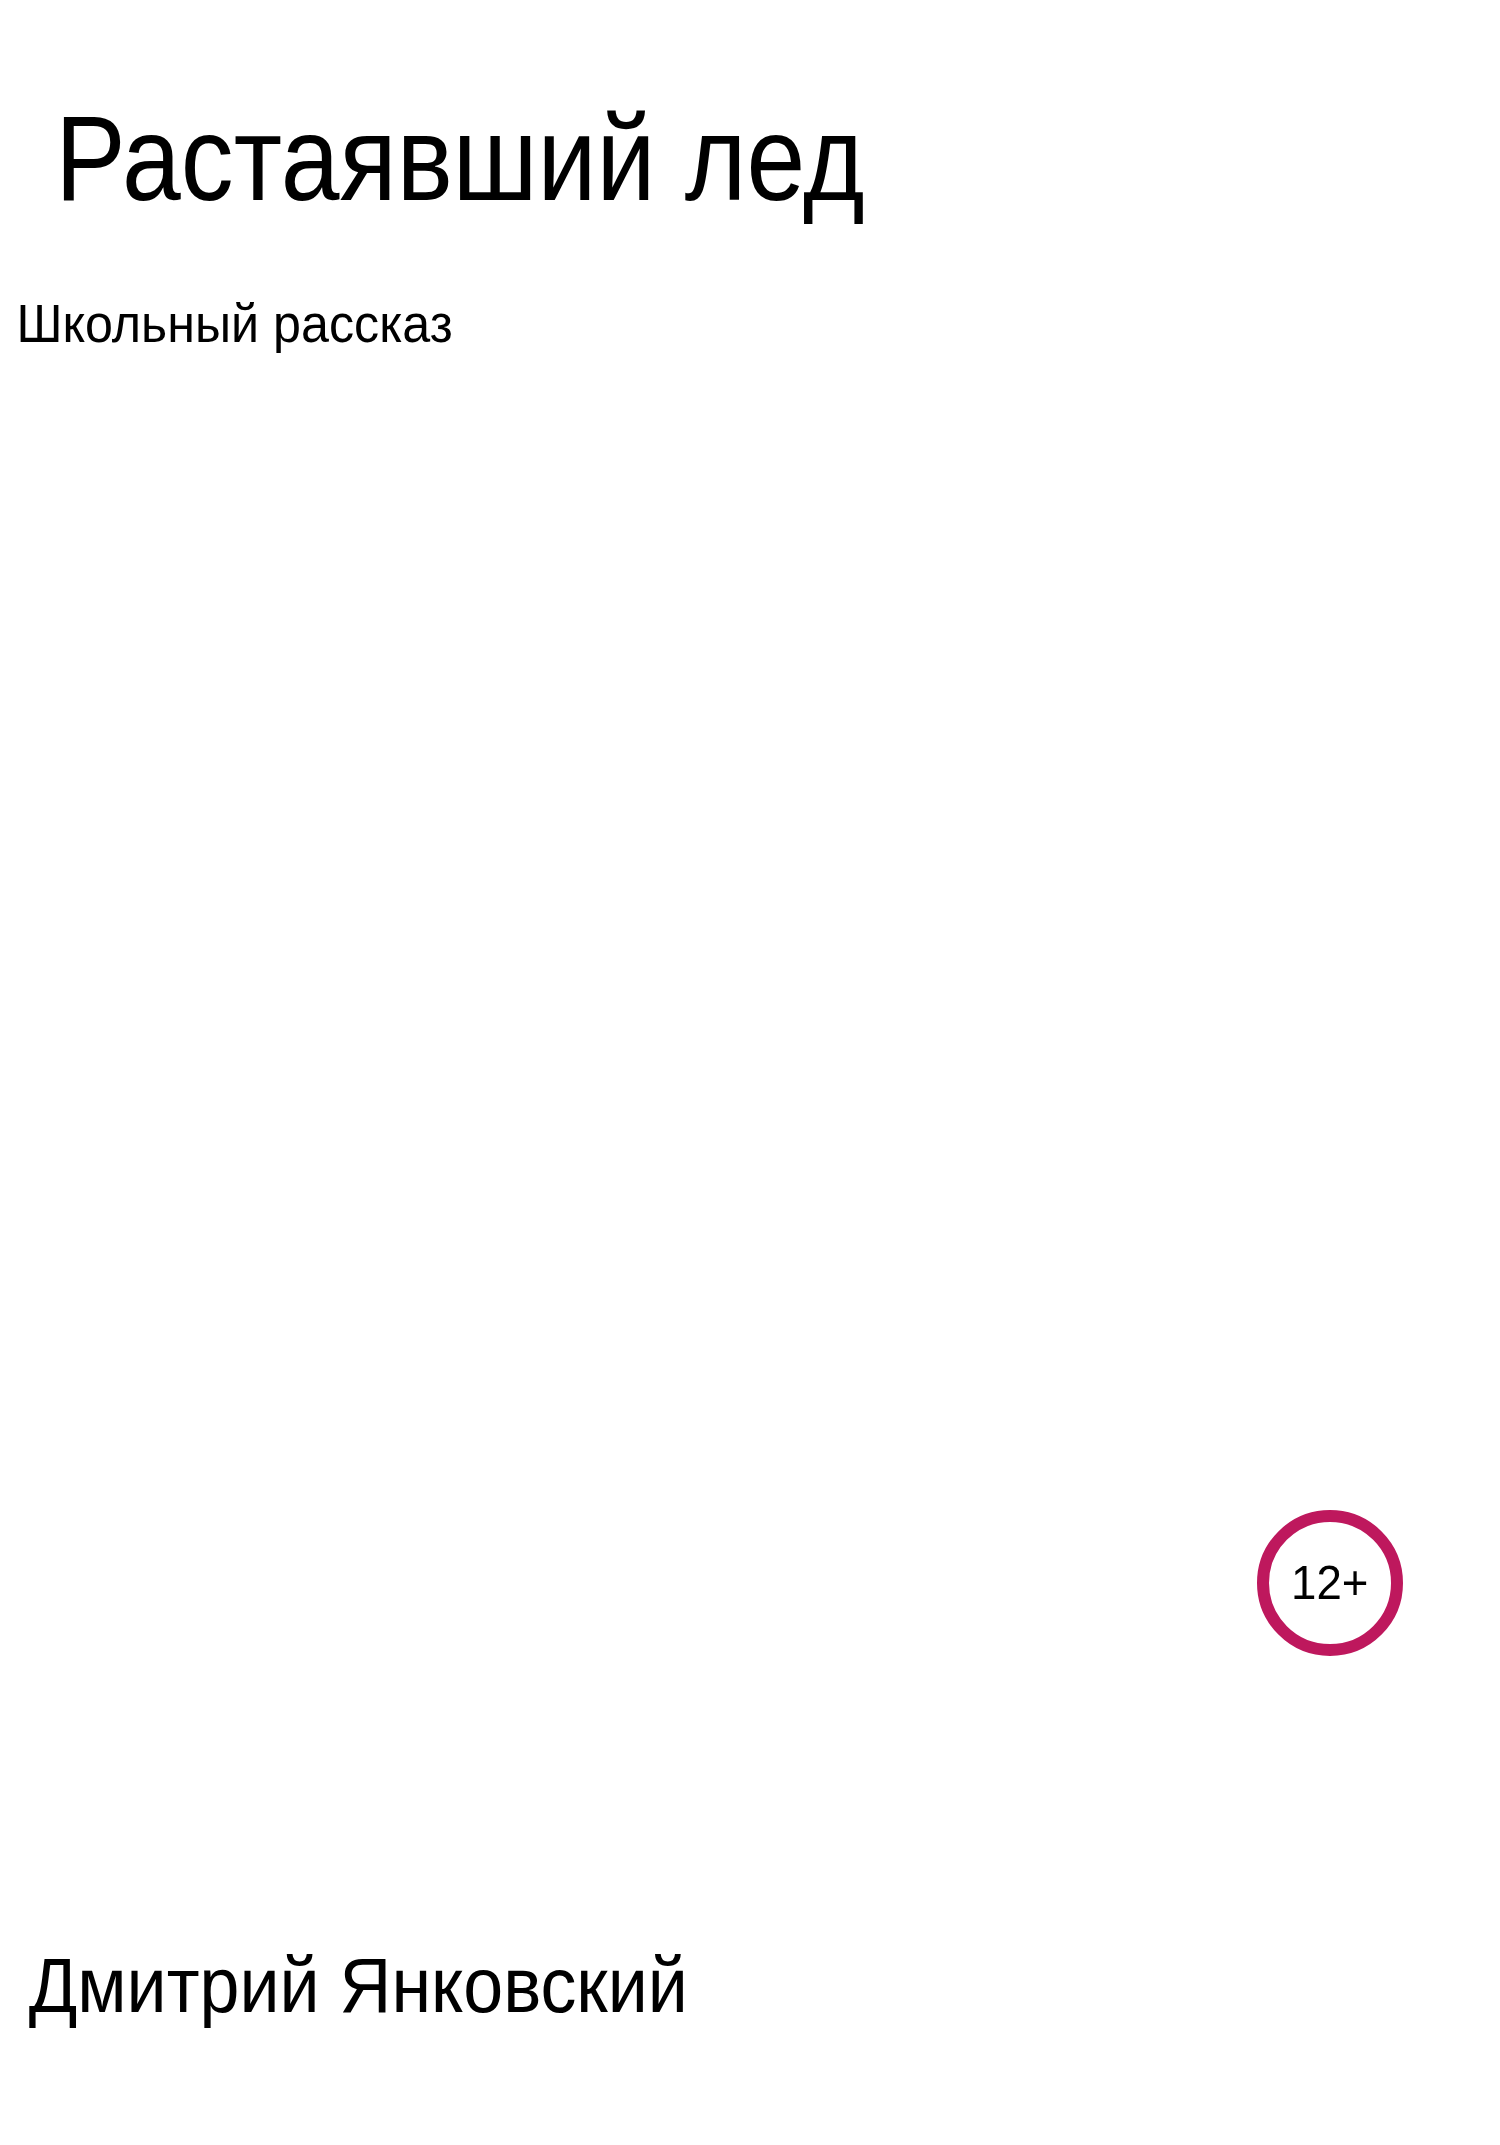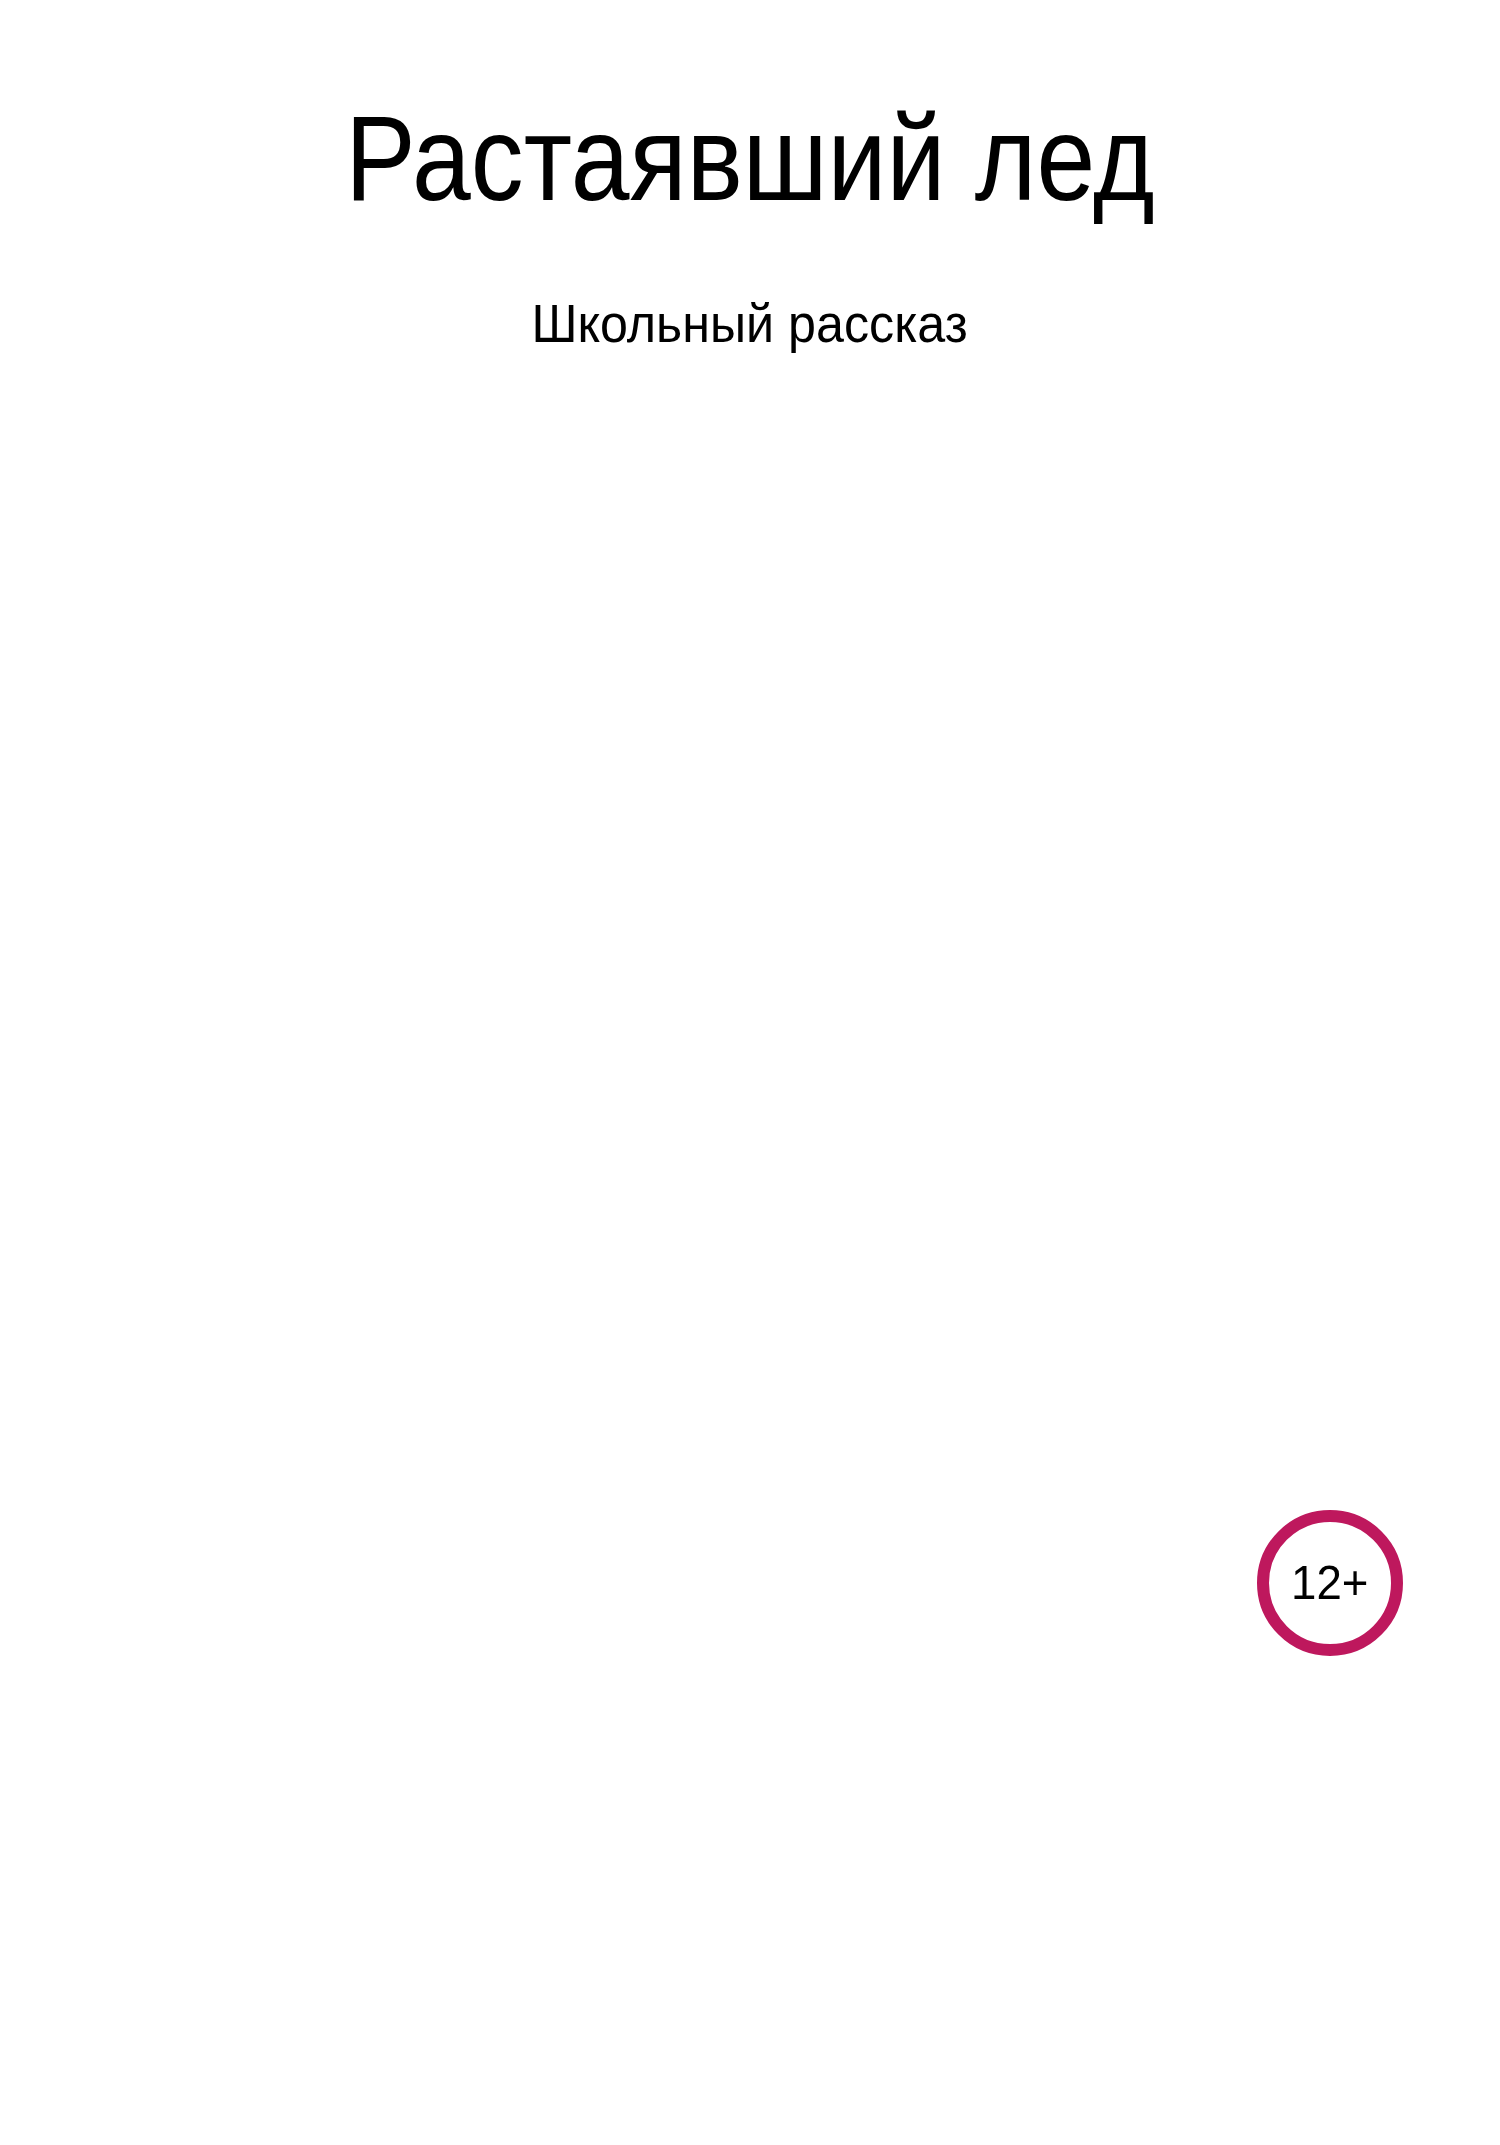--- a/index.html
+++ b/index.html
@@ -16,21 +16,21 @@
     width: 1500px;
     height: 2145px;
     background: #ffffff;
     color: #000000;
     overflow: hidden;
   }
   .text-line {
     position: absolute;
     left: 0;
     width: 100%;
-    text-align: center;
+    text-align: left;
     line-height: 1;
     white-space: nowrap;
     color: #000000;
     text-decoration: underline;
   }
   .text-line > span {
     display: inline-block;
     transform-origin: 50% 50%;
   }
   .book-title {
@@ -87,14 +87,17 @@
   </div>
 
   <div class="text-line book-subtitle">
     <span>Школьный рассказ</span>
   </div>
 
   <div class="age-badge">
     <span class="age-badge-label">12+</span>
   </div>
 
+  <div class="text-line book-author">
+    <span>Дмитрий Янковский</span>
+  </div>
 
 </div>
 
 </body></html>

